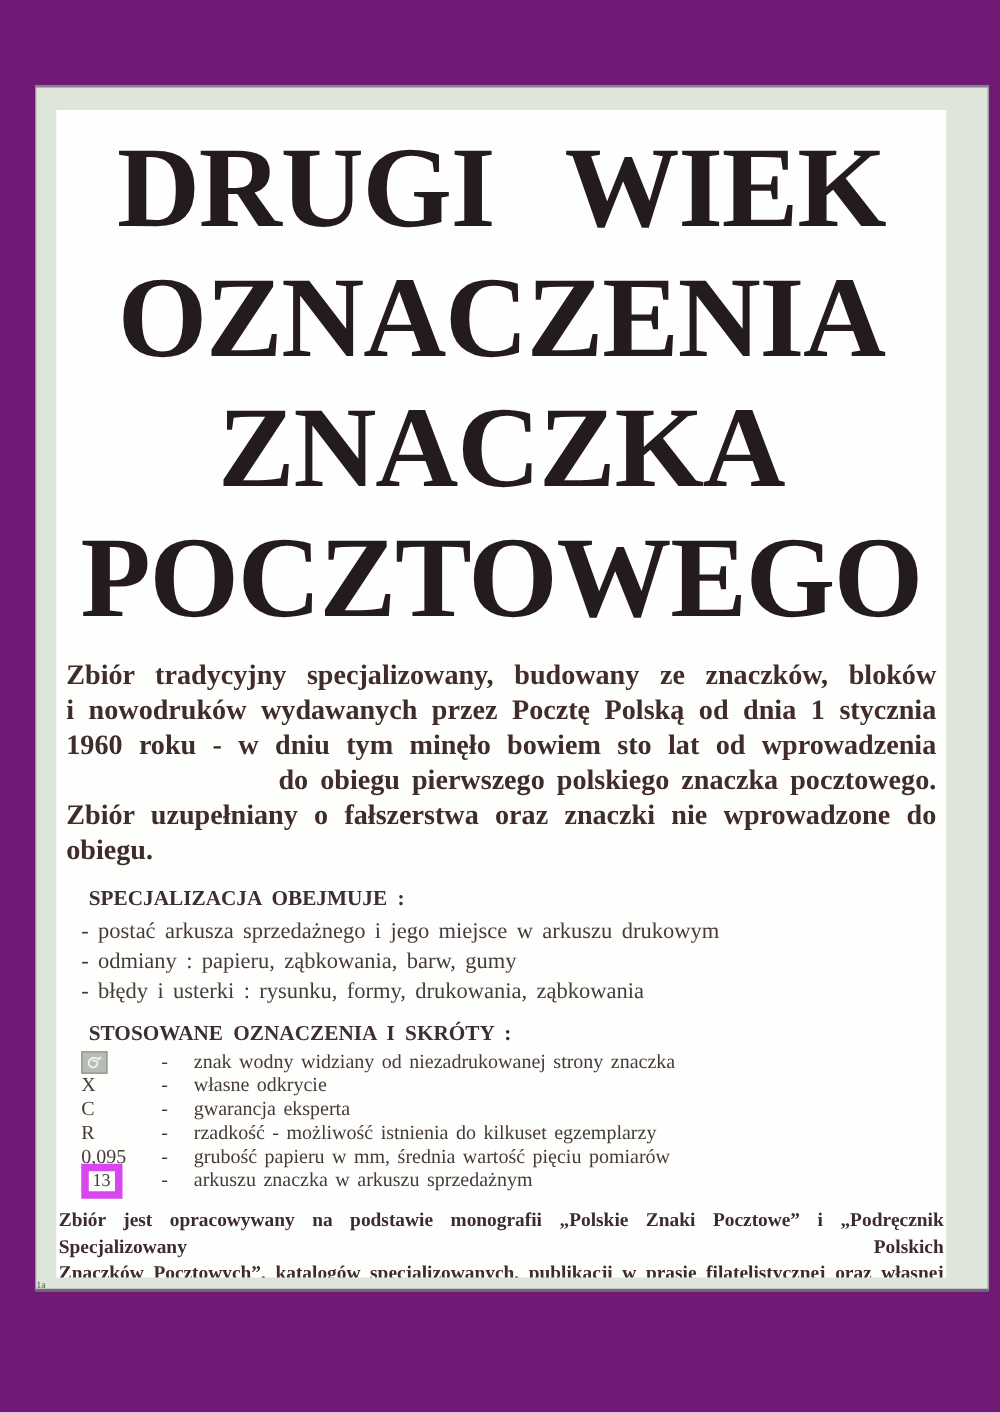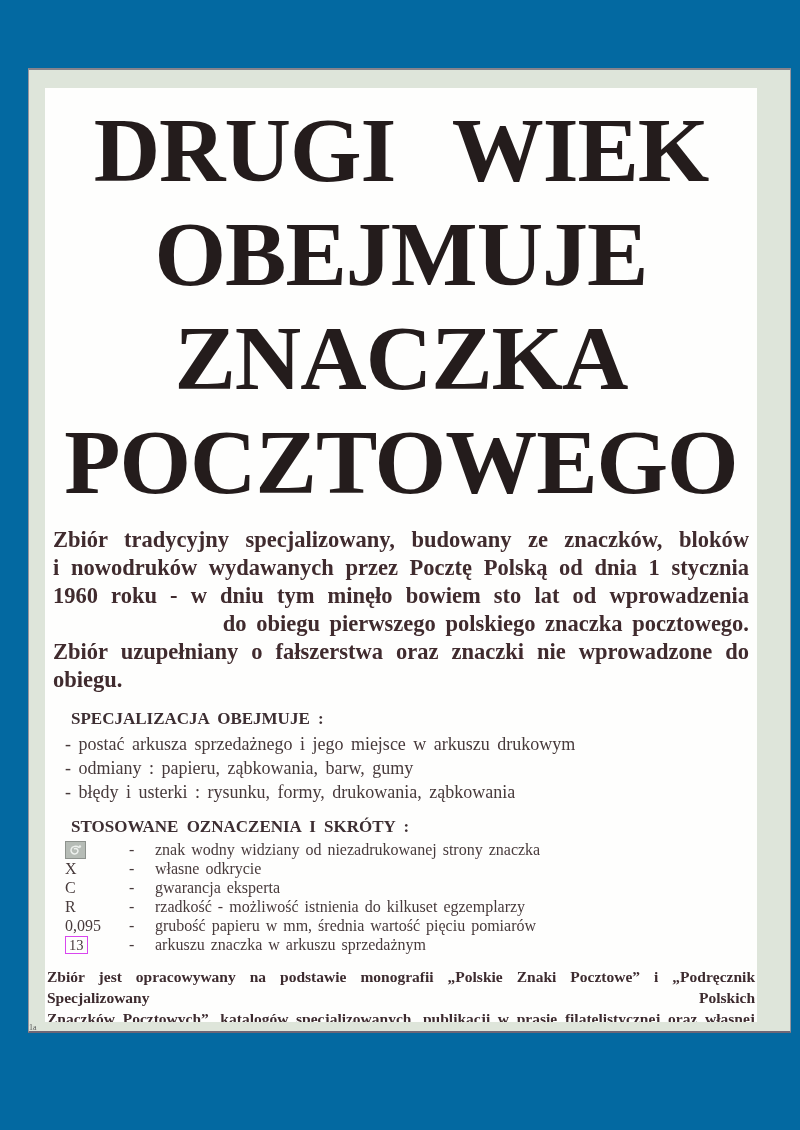--- a/index.html
+++ b/index.html
@@ -1,21 +1,21 @@
 <!DOCTYPE html>
 <html><head>
 <meta charset="utf-8">
 <style>
   * { margin: 0; padding: 0; box-sizing: border-box; }
   html, body { background: #fbfbfa; }
   .page {
     position: relative;
     width: 800px;
     height: 1130px;
-    background: #0369a1;
+    background: #701a75;
     font-family: "Liberation Serif", "DejaVu Serif", serif;
     overflow: hidden;
   }
   .card {
     position: absolute;
     left: 28px;
     top: 68px;
     width: 763px;
     height: 965px;
     background: #dee5da;
@@ -83,21 +83,21 @@
     display: inline-block;
     width: 21px; height: 18px;
     background: #b6bcb6;
     border: 1px solid #8d928d;
     vertical-align: middle;
     line-height: 0;
   }
   .wm-box svg { width: 100%; height: 100%; }
   .boxed-sym {
     display: inline-block;
-    border: 1px solid #d946ef;
+    border: 6px solid #d946ef;
     padding: 0 3px;
     font-size: 14.5px;
     line-height: 16px;
   }
   .credits {
     margin: 12px 2px 0 2px;
     font-weight: bold;
     font-size: 15.5px;
     line-height: 21px;
     color: #3d2b2f;
@@ -115,21 +115,21 @@
 </style>
 </head>
 <body>
 
 <div class="page">
   <div class="card">
     <div class="sheet">
 
       <div class="title">
         <div class="tline">DRUGI WIEK</div>
-        <div class="tline">OBEJMUJE</div>
+        <div class="tline">OZNACZENIA</div>
         <div class="tline">ZNACZKA</div>
         <div class="tline">POCZTOWEGO</div>
       </div>
 
       <div class="intro">
         <div class="jline">Zbiór tradycyjny specjalizowany, budowany ze znaczków, bloków</div>
         <div class="jline">i nowodruków wydawanych przez Pocztę Polską od dnia 1 stycznia</div>
         <div class="jline">1960 roku - w dniu tym minęło bowiem sto lat od wprowadzenia</div>
         <div class="cline">do obiegu pierwszego polskiego znaczka pocztowego.</div>
         <div class="jline">Zbiór uzupełniany o fałszerstwa oraz znaczki nie wprowadzone do obiegu.</div>

